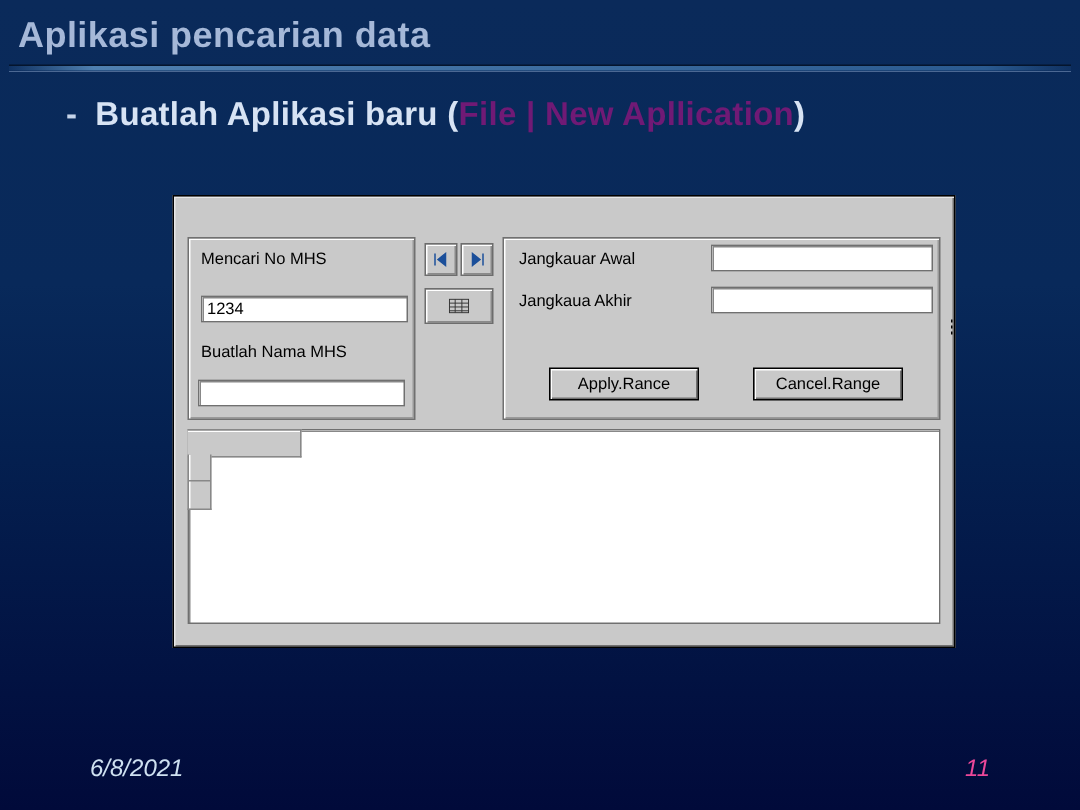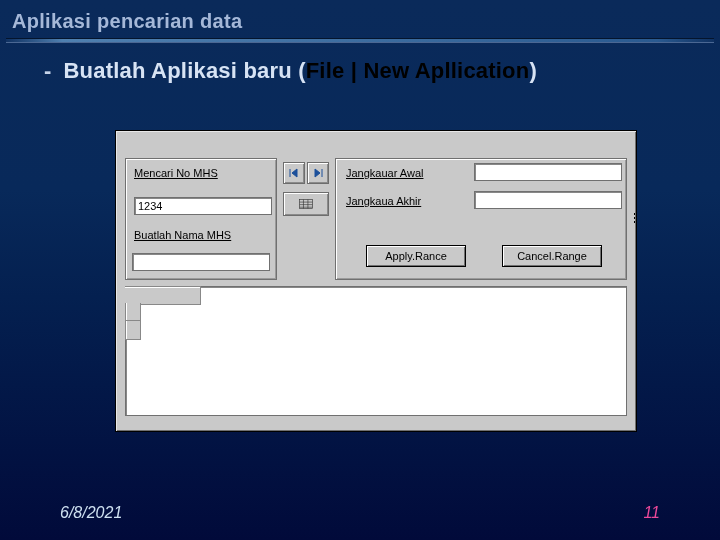--- a/index.html
+++ b/index.html
@@ -5,42 +5,42 @@
   html,body{margin:0;padding:0}
   body{
     width:720px;height:540px;
     background:linear-gradient(180deg,#0a2a5a 0%,#08295a 35%,#042050 55%,#010a3a 100%);
     font-family:Verdana,Tahoma,sans-serif;
     overflow:hidden;
     position:relative;
   }
   .slide-title{
     color:#a5b8d8;
-    font-size:20px;
+    font-size:24px;
     font-weight:700;
     padding:10px 0 6px 12px;
     letter-spacing:0.3px;
   }
   .title-underline{
     height:3px;
     background:linear-gradient(90deg,rgba(40,80,130,0.2) 0%,#4f80b0 8%,#2a5a90 92%,rgba(40,80,130,0.2) 100%);
     margin:0 6px 0 6px;
     box-shadow:0 1px 0 rgba(200,220,255,0.35),0 -1px 0 rgba(0,0,0,0.5);
   }
   .bullet-row{
     display:flex;
     align-items:flex-start;
     color:#d7e3f4;
     font-size:22px;
     font-weight:700;
     padding:16px 44px;
     letter-spacing:0.2px;
   }
   .bullet-dash{color:#c6d4ea;margin-right:12px}
-  .menu-path{color:#000000}
+  .menu-path{color:#701a75}
   .paren{color:#d7e3f4}
   .screenshot{
     position:absolute;
     left:115px; top:130px;
     width:520px; height:300px;
   }
   
   .win{
     position:absolute;left:0;top:0;
     width:520px;height:300px;
@@ -76,21 +76,21 @@
     position:absolute;left:3px;right:3px;top:21px;bottom:3px;
     background:#c9c9c9;
   }
   
   .panel{
     position:absolute;background:#c9c9c9;
     border:1px solid #707070;
     box-shadow:inset 1px 1px 0 #fff, inset -1px -1px 0 #9a9a9a;
   }
   .label-txt{
-    position:absolute;font-size:11px;color:#000;text-decoration:underline;
+    position:absolute;font-size:11px;color:#000;
   }
   .txt-input{
     position:absolute;background:#fff;
     border:1px solid #707070;
     box-shadow:inset 1px 1px 0 #888;
     font-size:11px;padding:1px 3px;
     color:#000;
   }
   .btn{
     position:absolute;background:#c9c9c9;

